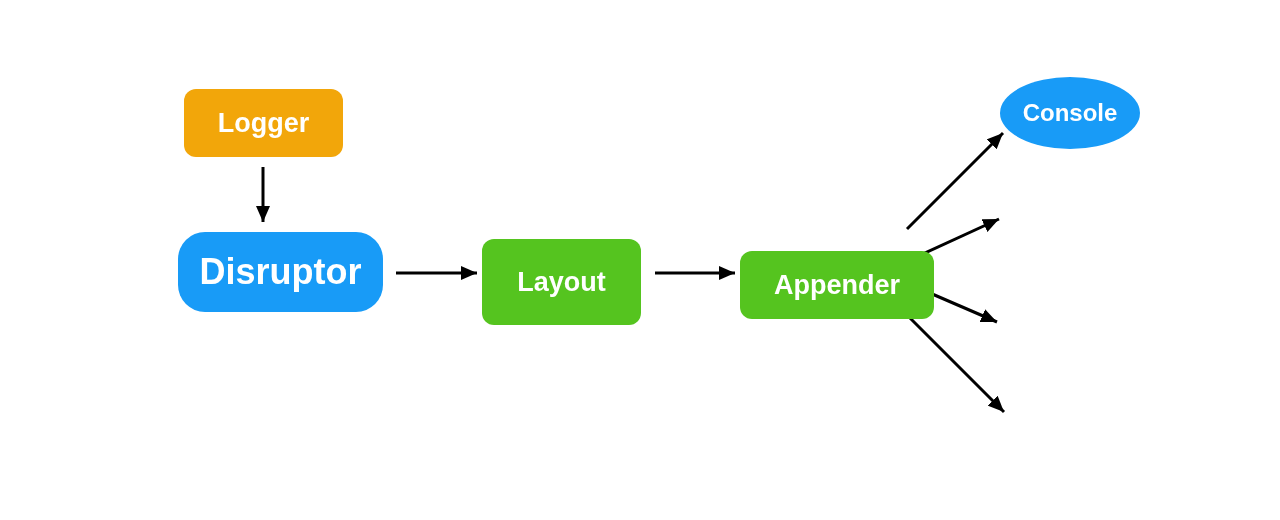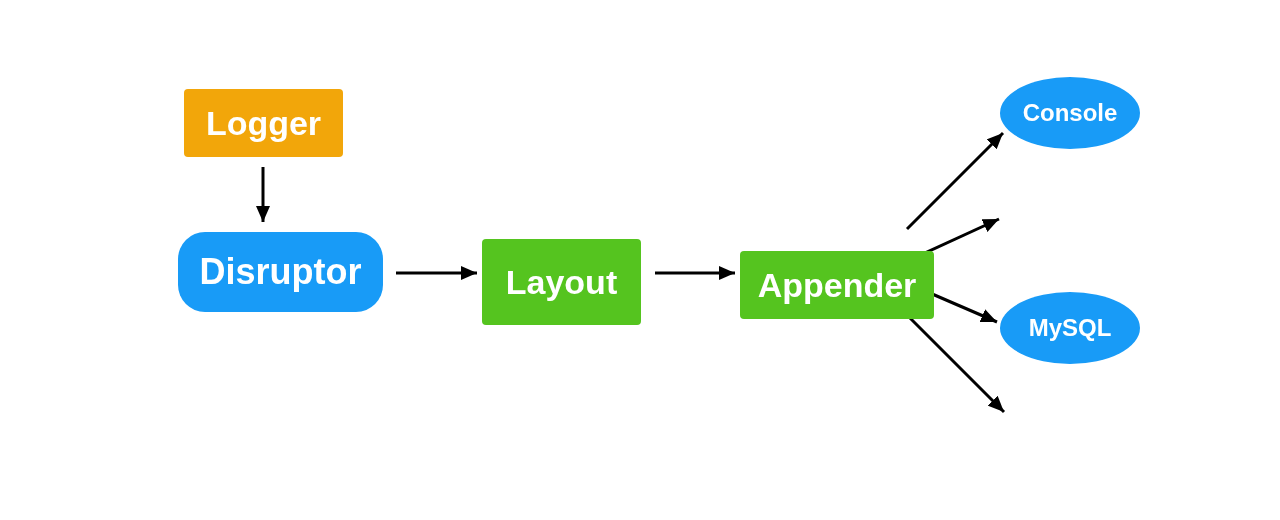--- a/index.html
+++ b/index.html
@@ -27,21 +27,21 @@
     position: absolute;
     display: flex;
     align-items: center;
     justify-content: center;
     color: var(--label-white, #ffffff);
     font-weight: bold;
     text-align: center;
     box-sizing: border-box;
     white-space: nowrap;
   }
-  .node--rect   { font-size: 34px; border-radius: 4px; justify-content: center; }
+  .node--rect   { font-size: 27px; border-radius: 12px; justify-content: center; }
   .node--round  { font-size: 36px; border-radius: 27px; }
   .node--ellipse{ font-size: 24px; border-radius: 50%; width: 140px; height: 72px; }
 
   .fill-orange { background: var(--node-orange, #F2A60A); }
   .fill-blue   { background: var(--node-blue,   #189BF7); }
   .fill-green  { background: var(--node-green,  #55C41F); }
 
   
   .pos-logger    { left: 184px;  top: 89px;  width: 159px; height: 68px; }
   .pos-disruptor { left: 178px;  top: 232px; width: 205px; height: 80px; }
@@ -99,18 +99,15 @@
 
   <div class="node node--rect fill-green pos-appender">
     <span>Appender</span>
   </div>
 
   <div class="node node--ellipse fill-blue pos-console">
     <span>Console</span>
   </div>
 
 
-  <div class="node node--ellipse fill-blue pos-mysql">
-    <span>MySQL</span>
-  </div>
 
 
 </div>
 
 </body></html>

